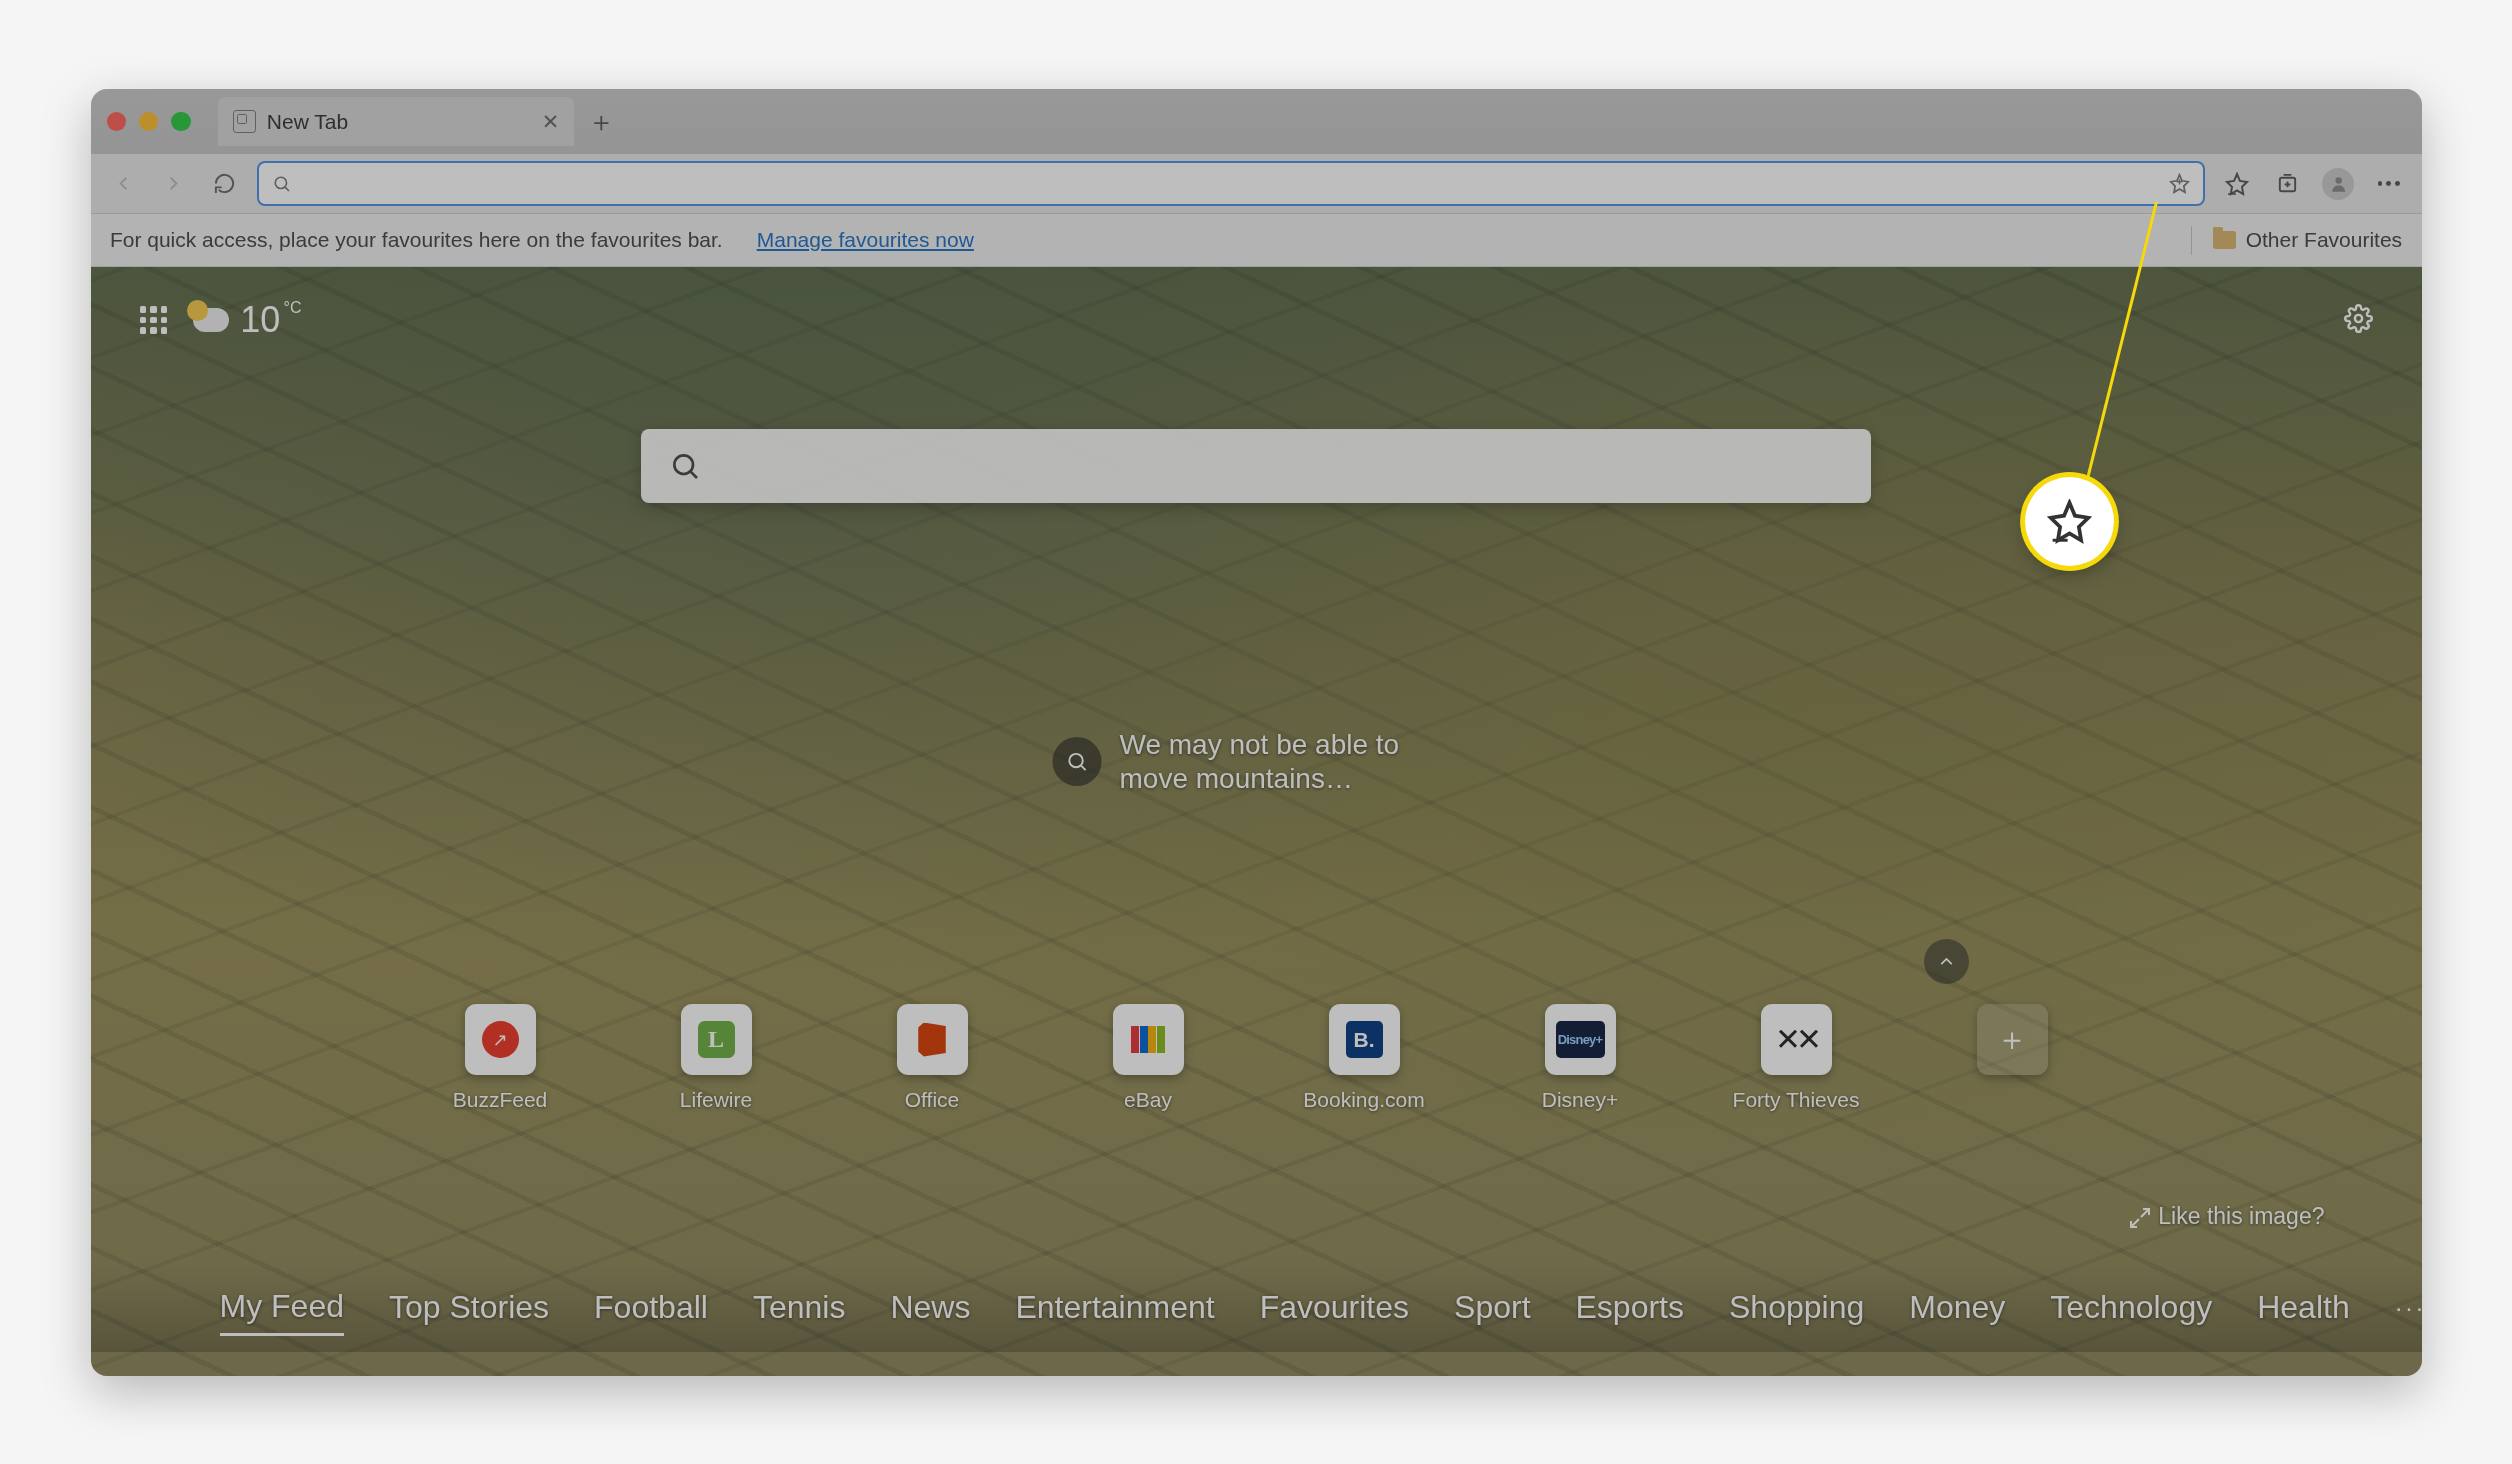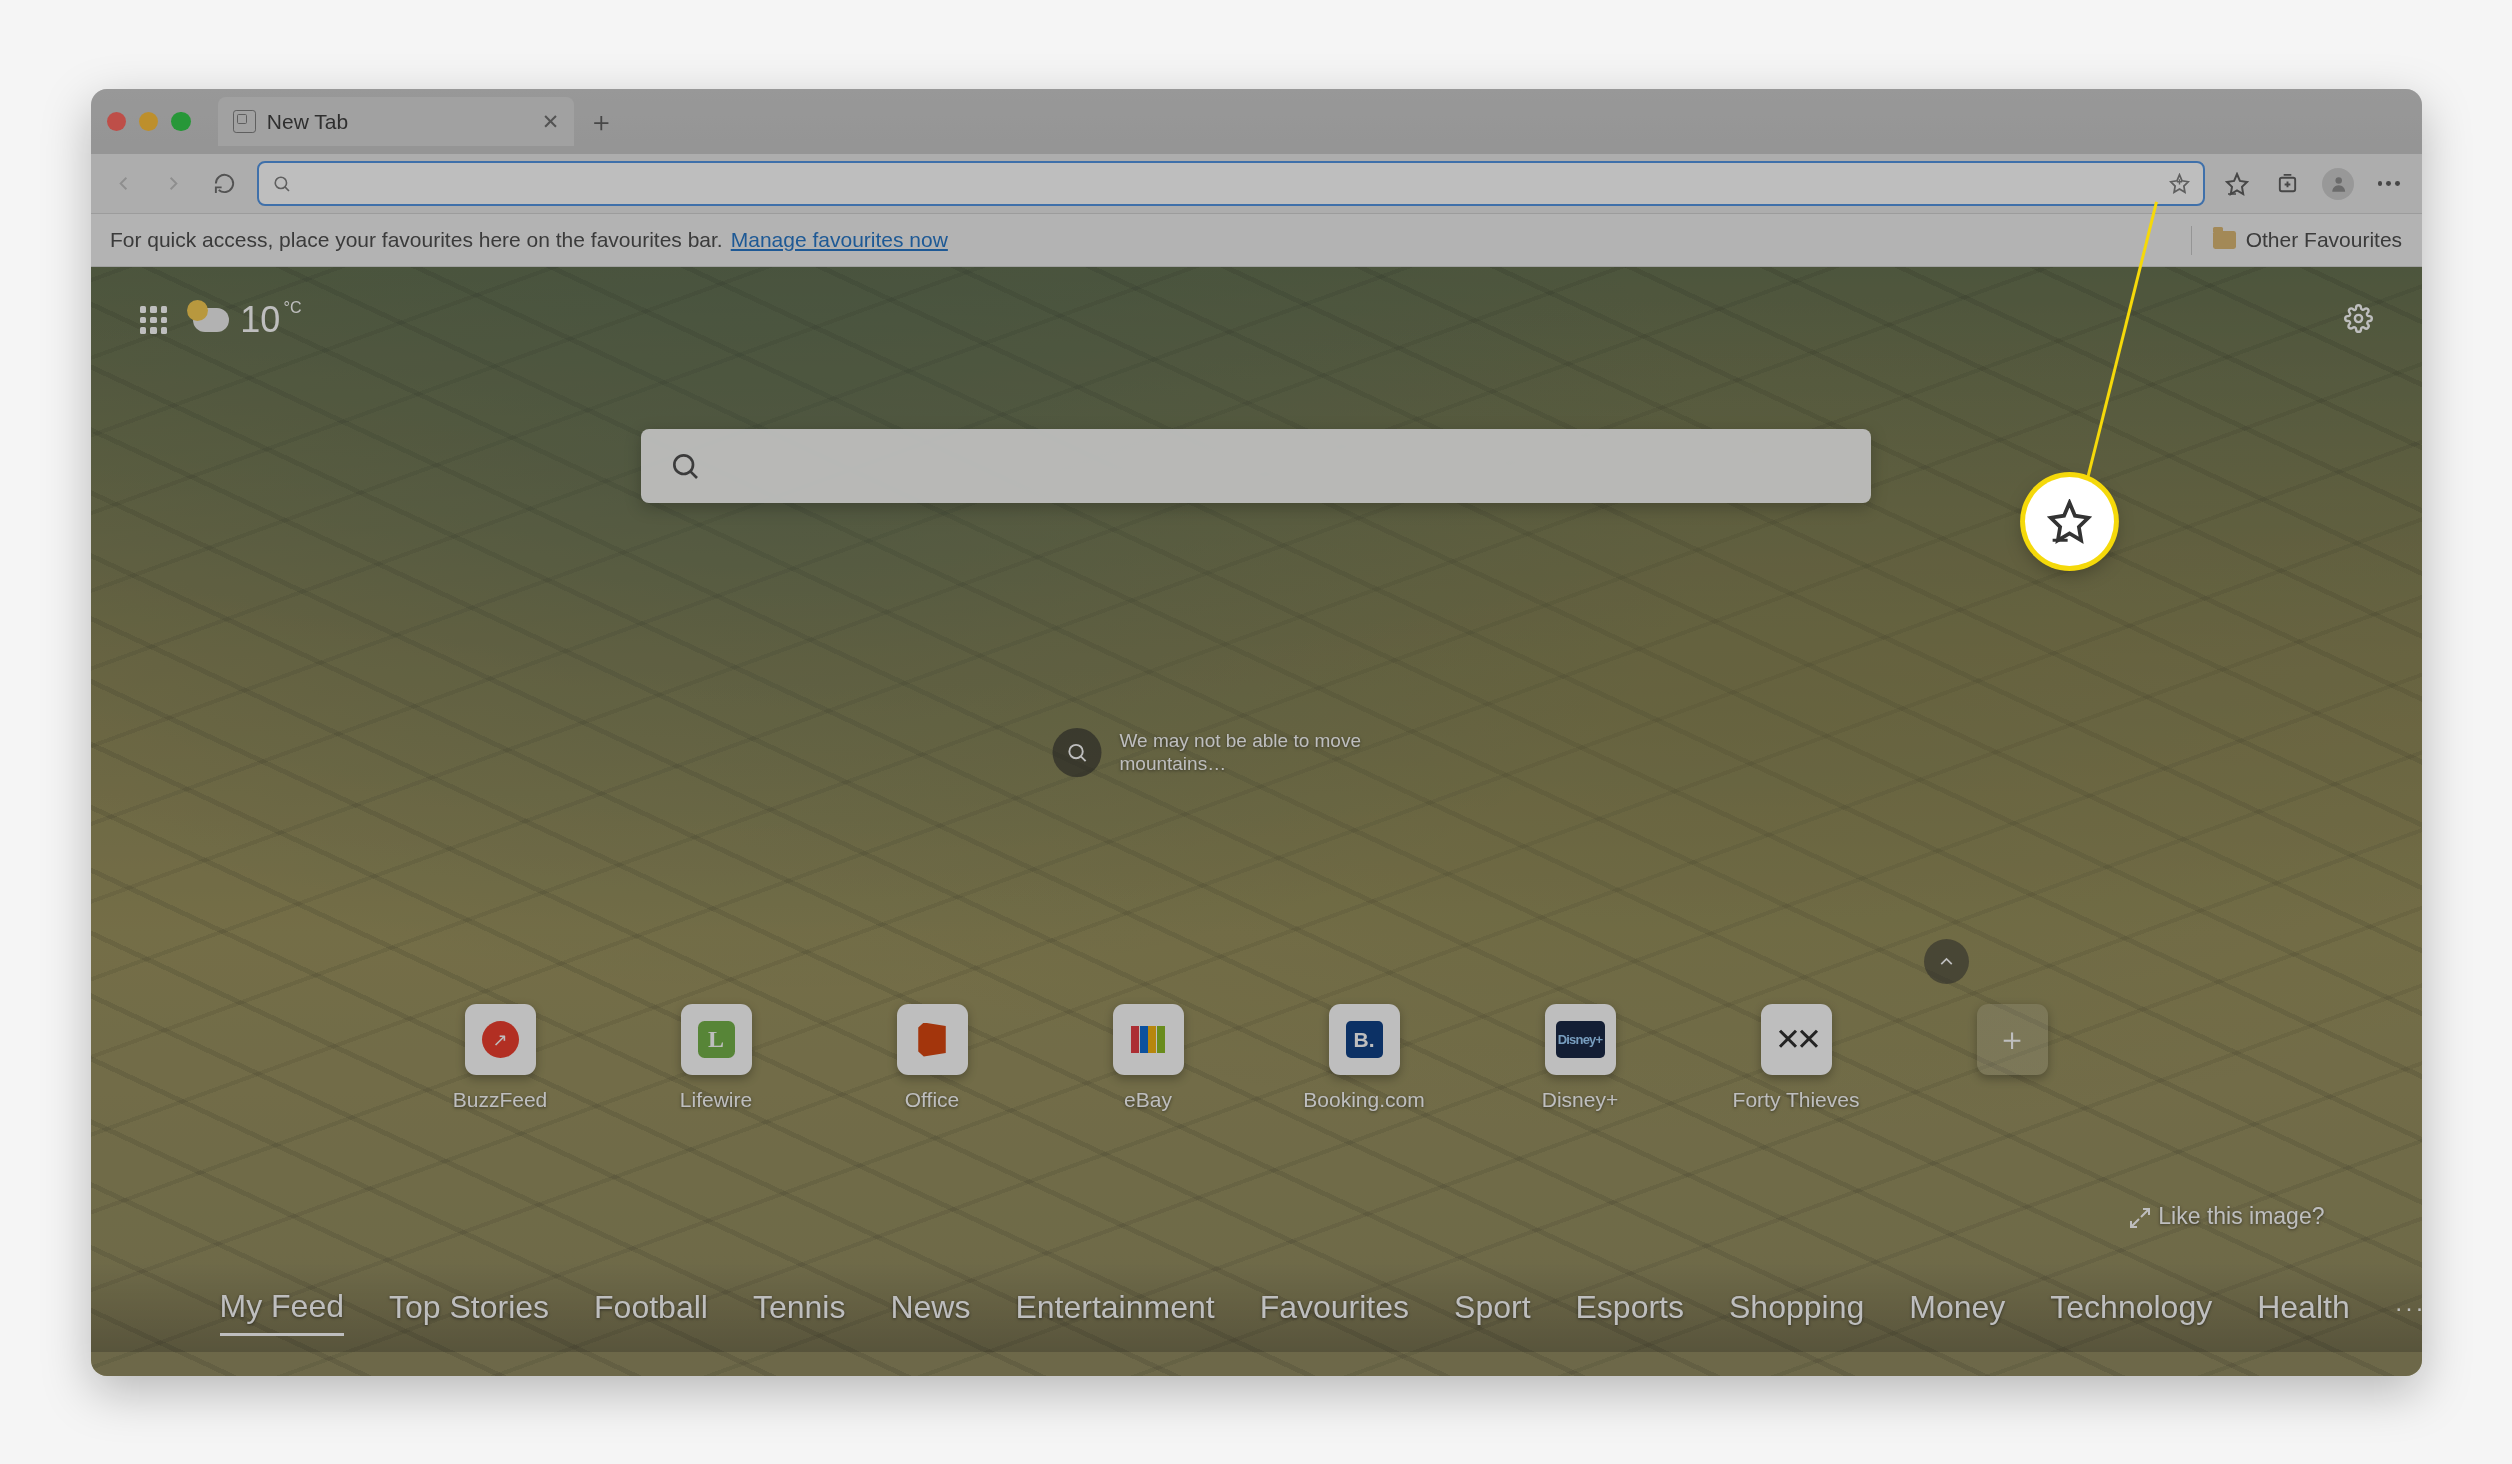--- a/index.html
+++ b/index.html
@@ -72,21 +72,21 @@
   .addr input{flex:1;border:none;outline:none;font-size:21px;background:transparent;}
   .addr .star{color:#777;}
   .tool-ic{width:36px;height:36px;display:flex;align-items:center;justify-content:center;color:#555;position:relative;}
   .profile-ic{width:32px;height:32px;border-radius:50%;background:#c9c9c9;display:flex;align-items:center;justify-content:center;}
   .dots-h{display:flex;gap:4px;}
   
   .bookmarks{
     height:53px;background:#efefef;display:flex;align-items:center;padding:0 19.4px;font-size:21px;color:#444;gap:8px;
     border-bottom:0.8px solid #d4d4d4;
   }
-  .bookmarks a{color:#1a6fc4;text-decoration:underline;cursor:pointer;}
+  .bookmarks a{color:#1a6fc4;text-decoration:underline;cursor:pointer;margin-left:26px;}
   .bookmarks .right{margin-left:auto;display:flex;align-items:center;gap:9.7px;color:#444;}
   .folder-ic{width:23px;height:18px;background:#d9b36c;border-radius:2.4px;position:relative;}
   .folder-ic::before{content:"";position:absolute;top:-4px;left:0;width:9.7px;height:4.9px;background:#d9b36c;border-radius:1.6px 1.6px 0 0;}
   .bookmarks .sep{width:0.8px;height:29px;background:#c4c4c4;margin-right:11.3px;}
   
   .content{
     flex:1;position:relative;
     background:
       radial-gradient(ellipse at 30% 20%, rgba(80,120,100,0.35), transparent 40%),
       radial-gradient(ellipse at 70% 40%, rgba(150,150,80,0.35), transparent 45%),
@@ -117,21 +117,21 @@
   .searchbox input{flex:1;border:none;outline:none;font-size:26px;background:transparent;color:#333;}
   .searchbox .go{color:#444;}
   .quote-pill{
     position:absolute;top:461px;left:50%;transform:translateX(-50%);
     display:flex;align-items:center;gap:18px;
   }
   .quote-pill .mag{
     width:49px;height:49px;border-radius:50%;background:rgba(30,30,30,0.6);
     display:flex;align-items:center;justify-content:center;
   }
-  .quote-pill .txt{font-size:19px;color:#fff;text-shadow:0 0.8px 3.2px rgba(0,0,0,0.6);max-width:340px;line-height:1.2;}
+  .quote-pill .txt{font-size:28px;color:#fff;text-shadow:0 0.8px 3.2px rgba(0,0,0,0.6);max-width:340px;line-height:1.2;}
   .chevron-up{
     position:absolute;right:453px;top:672px;width:45px;height:45px;border-radius:50%;
     background:rgba(40,40,40,0.55);display:flex;align-items:center;justify-content:center;
   }
   .tiles{
     position:absolute;top:737px;left:50%;transform:translateX(-50%);
     display:flex;gap:142px;
   }
   .tile{display:flex;flex-direction:column;align-items:center;gap:13px;width:74px;}
   .tile .box{width:71px;height:71px;border-radius:11.3px;background:#fff;box-shadow:0 3.2px 9.7px rgba(0,0,0,0.3);display:flex;align-items:center;justify-content:center;font-size:14.6px;color:#333; position:relative;}

